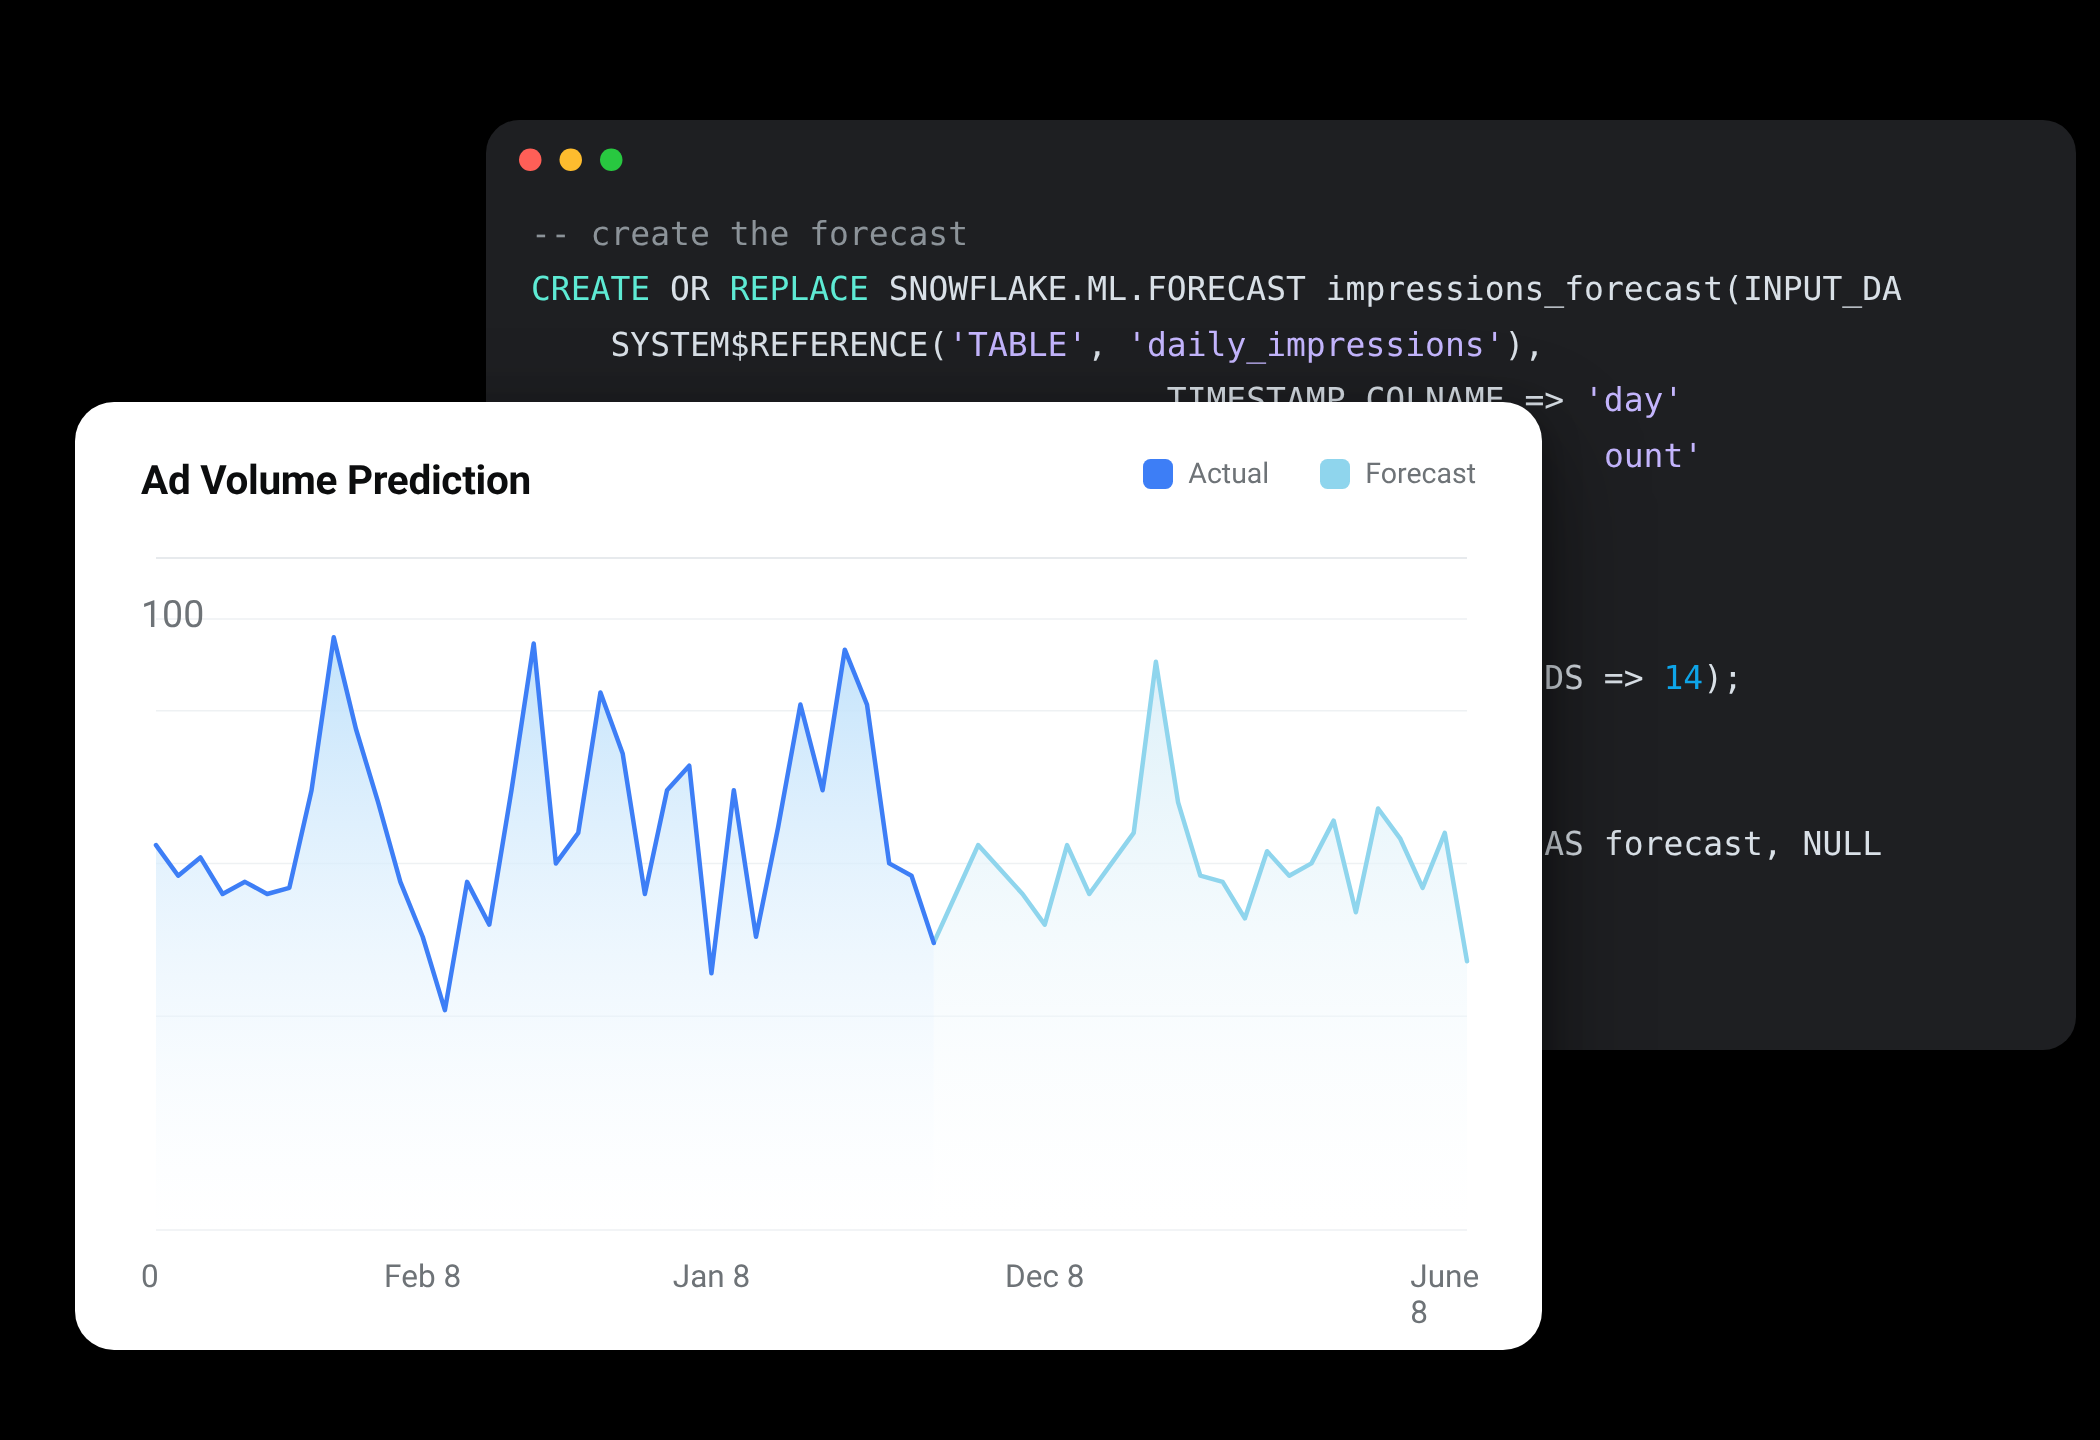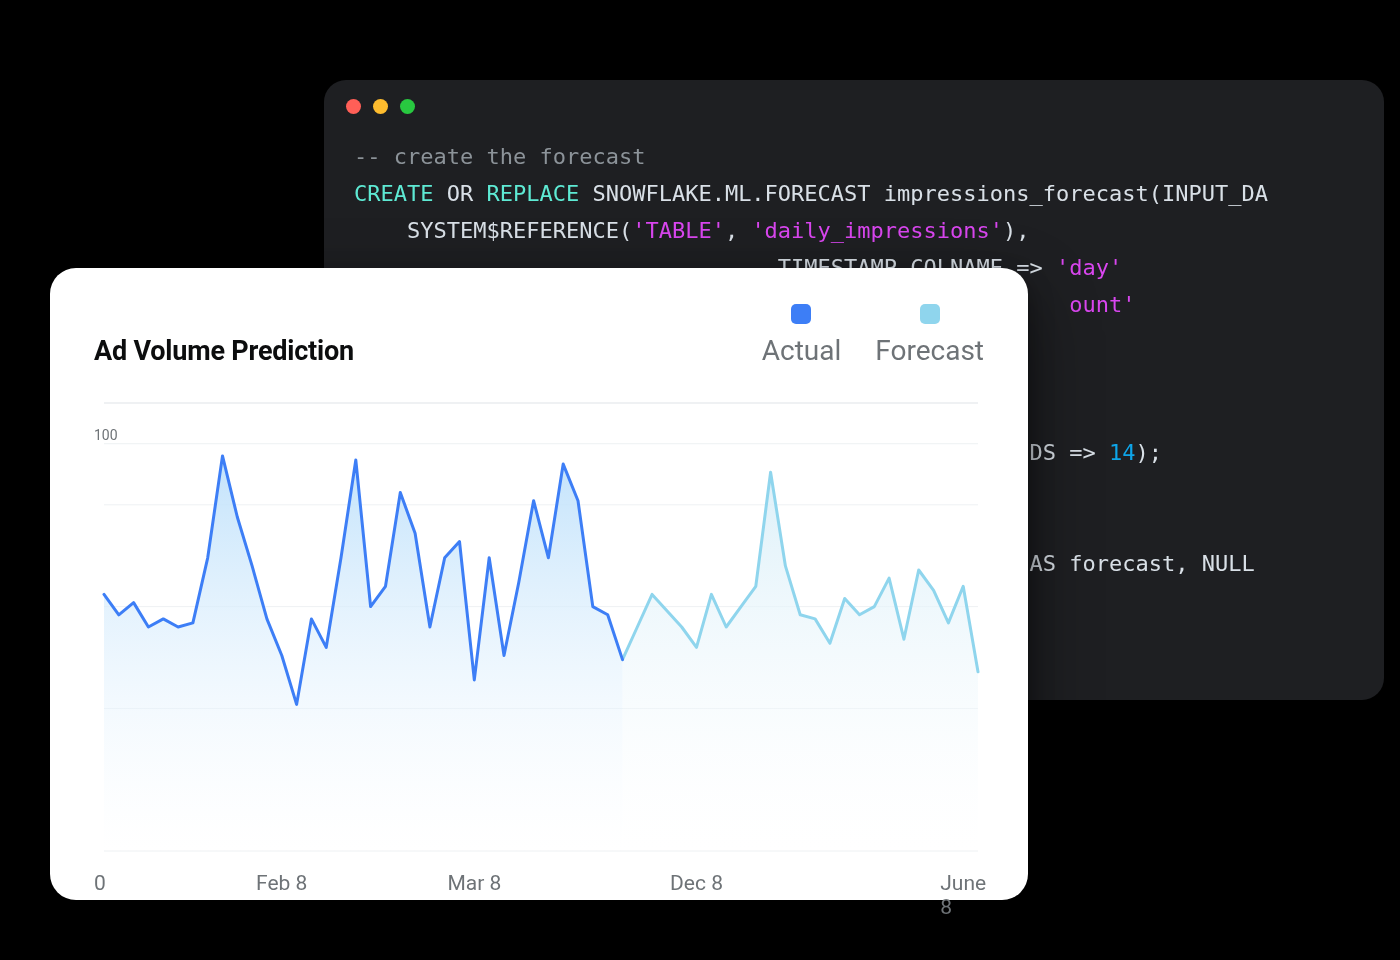--- a/index.html
+++ b/index.html
@@ -6,34 +6,34 @@
   .stage{position:relative;width:1400px;height:960px;}
   
   .code-window{position:absolute;left:324px;top:80px;width:1060px;height:620px;background:#1e1f22;border-radius:22px;box-shadow:0 20px 60px rgba(0,0,0,0.6);overflow:hidden;}
   .titlebar{height:52px;display:flex;align-items:center;padding-left:22px;gap:12px;}
   .dot{width:15px;height:15px;border-radius:50%;}
   .dot.red{background:#ff5f57;}
   .dot.yellow{background:#febc2e;}
   .dot.green{background:#28c840;}
   .code-body{padding:6px 30px 20px 30px;font-family:ui-monospace,SFMono-Regular,Menlo,Consolas,monospace;font-size:22px;line-height:37px;color:#d9e0e7;white-space:pre;overflow:hidden;}
   .code-body .tok-kw{color:#5eead4;}
-  .code-body .tok-str{color:#d946ef;}
+  .code-body .tok-str{color:#c4b5fd;}
   .code-body .tok-num{color:#0ea5e9;}
   .code-body .tok-comment{color:#8c9399;}
   
   .chart-card{position:absolute;left:50px;top:268px;width:978px;height:632px;background:#ffffff;border-radius:26px;box-shadow:0 28px 70px rgba(0,0,0,0.45),0 10px 25px rgba(0,0,0,0.35);padding:36px 44px 34px 44px;box-sizing:border-box;}
-  .chart-header{display:flex;justify-content:space-between;align-items:flex-end;margin-bottom:8px;gap:35px;}
+  .chart-header{display:flex;justify-content:space-between;align-items:flex-start;margin-bottom:8px;gap:35px;}
   .chart-title{font-size:27px;font-weight:700;color:#0c0d0e;letter-spacing:-0.2px;}
   .legend{display:flex;gap:34px;align-items:center;}
-  .legend-item{display:flex;align-items:center;gap:10px;font-size:28px;color:#6e7377;flex-direction:column;}
+  .legend-item{display:flex;align-items:center;gap:10px;font-size:19px;color:#6e7377;}
   .swatch{width:20px;height:20px;border-radius:5px;}
   .swatch.actual{background:#3d7ef6;}
   .swatch.forecast{background:#8fd5ed;}
   .chart-plot{position:relative;margin-top:24px;}
-  .y-label{position:absolute;left:0;font-size:14px;color:#6e7377;}
+  .y-label{position:absolute;left:0;font-size:25px;color:#6e7377;}
   .x-labels{position:relative;height:28px;}
   .x-label{position:absolute;top:0;font-size:21px;color:#6e7377;transform:translateX(-50%);}
   .x-label.first{transform:none;}
   svg.chart-svg{display:block;}
 </style>
 </head>
 <body>
 <div class="stage">
 
 <div class="code-window">
@@ -80,20 +80,20 @@
           <line x1="10" y1="317.4545454545455" x2="884" y2="317.4545454545455" stroke="#eef1f3" stroke-width="1"></line>
           <path d="M528.5 268.6 L543.3 236.0 L558.1 203.4 L572.9 219.7 L587.7 236.0 L602.5 256.4 L617.4 203.4 L632.2 236.0 L647.0 215.6 L661.8 195.3 L676.6 81.2 L691.4 174.9 L706.2 223.8 L721.1 227.9 L735.9 252.3 L750.7 207.5 L765.5 223.8 L780.3 215.6 L795.1 187.1 L809.9 248.2 L824.7 179.0 L839.6 199.3 L854.4 231.9 L869.2 195.3 L884.0 280.8 L 884.0 460 L 528.5 460 Z" fill="url(#gradFore)" stroke="none"></path>
           <path d="M528.5 268.6 L543.3 236.0 L558.1 203.4 L572.9 219.7 L587.7 236.0 L602.5 256.4 L617.4 203.4 L632.2 236.0 L647.0 215.6 L661.8 195.3 L676.6 81.2 L691.4 174.9 L706.2 223.8 L721.1 227.9 L735.9 252.3 L750.7 207.5 L765.5 223.8 L780.3 215.6 L795.1 187.1 L809.9 248.2 L824.7 179.0 L839.6 199.3 L854.4 231.9 L869.2 195.3 L884.0 280.8 " fill="none" stroke="#8fd5ed" stroke-width="3" stroke-linejoin="round" stroke-linecap="round"></path>
           <path d="M10.0 203.4 L24.8 223.8 L39.6 211.6 L54.4 236.0 L69.3 227.9 L84.1 236.0 L98.9 231.9 L113.7 166.8 L128.5 64.9 L143.3 126.0 L158.1 174.9 L172.9 227.9 L187.8 264.5 L202.6 313.4 L217.4 227.9 L232.2 256.4 L247.0 166.8 L261.8 69.0 L276.6 215.6 L291.5 195.3 L306.3 101.6 L321.1 142.3 L335.9 236.0 L350.7 166.8 L365.5 150.5 L380.3 288.9 L395.2 166.8 L410.0 264.5 L424.8 191.2 L439.6 109.7 L454.4 166.8 L469.2 73.1 L484.0 109.7 L498.8 215.6 L513.7 223.8 L528.5 268.6 L 528.5 460 L 10.0 460 Z" fill="url(#gradActual)" stroke="none"></path>
           <path d="M10.0 203.4 L24.8 223.8 L39.6 211.6 L54.4 236.0 L69.3 227.9 L84.1 236.0 L98.9 231.9 L113.7 166.8 L128.5 64.9 L143.3 126.0 L158.1 174.9 L172.9 227.9 L187.8 264.5 L202.6 313.4 L217.4 227.9 L232.2 256.4 L247.0 166.8 L261.8 69.0 L276.6 215.6 L291.5 195.3 L306.3 101.6 L321.1 142.3 L335.9 236.0 L350.7 166.8 L365.5 150.5 L380.3 288.9 L395.2 166.8 L410.0 264.5 L424.8 191.2 L439.6 109.7 L454.4 166.8 L469.2 73.1 L484.0 109.7 L498.8 215.6 L513.7 223.8 L528.5 268.6 " fill="none" stroke="#3d7ef6" stroke-width="3" stroke-linejoin="round" stroke-linecap="round"></path>
           <line x1="10" y1="460" x2="884" y2="460" stroke="#eef1f3" stroke-width="1"></line>
         </svg>
     <div class="x-labels">
       <span class="x-label first" style="left:0px;">0</span>
       <span class="x-label" id="xl0" style="left: 187.763px;">Feb 8</span>
-      <span class="x-label" id="xl1" style="left: 380.339px;">Mar 8</span>
+      <span class="x-label" id="xl1" style="left: 380.339px;">Jan 8</span>
       <span class="x-label" id="xl2" style="left: 602.542px;">Dec 8</span>
       <span class="x-label" id="xl3" style="left: 869.186px;">June 8</span>
     </div>
   </div>
 </div>
 
 </div>
 
 </body></html>

